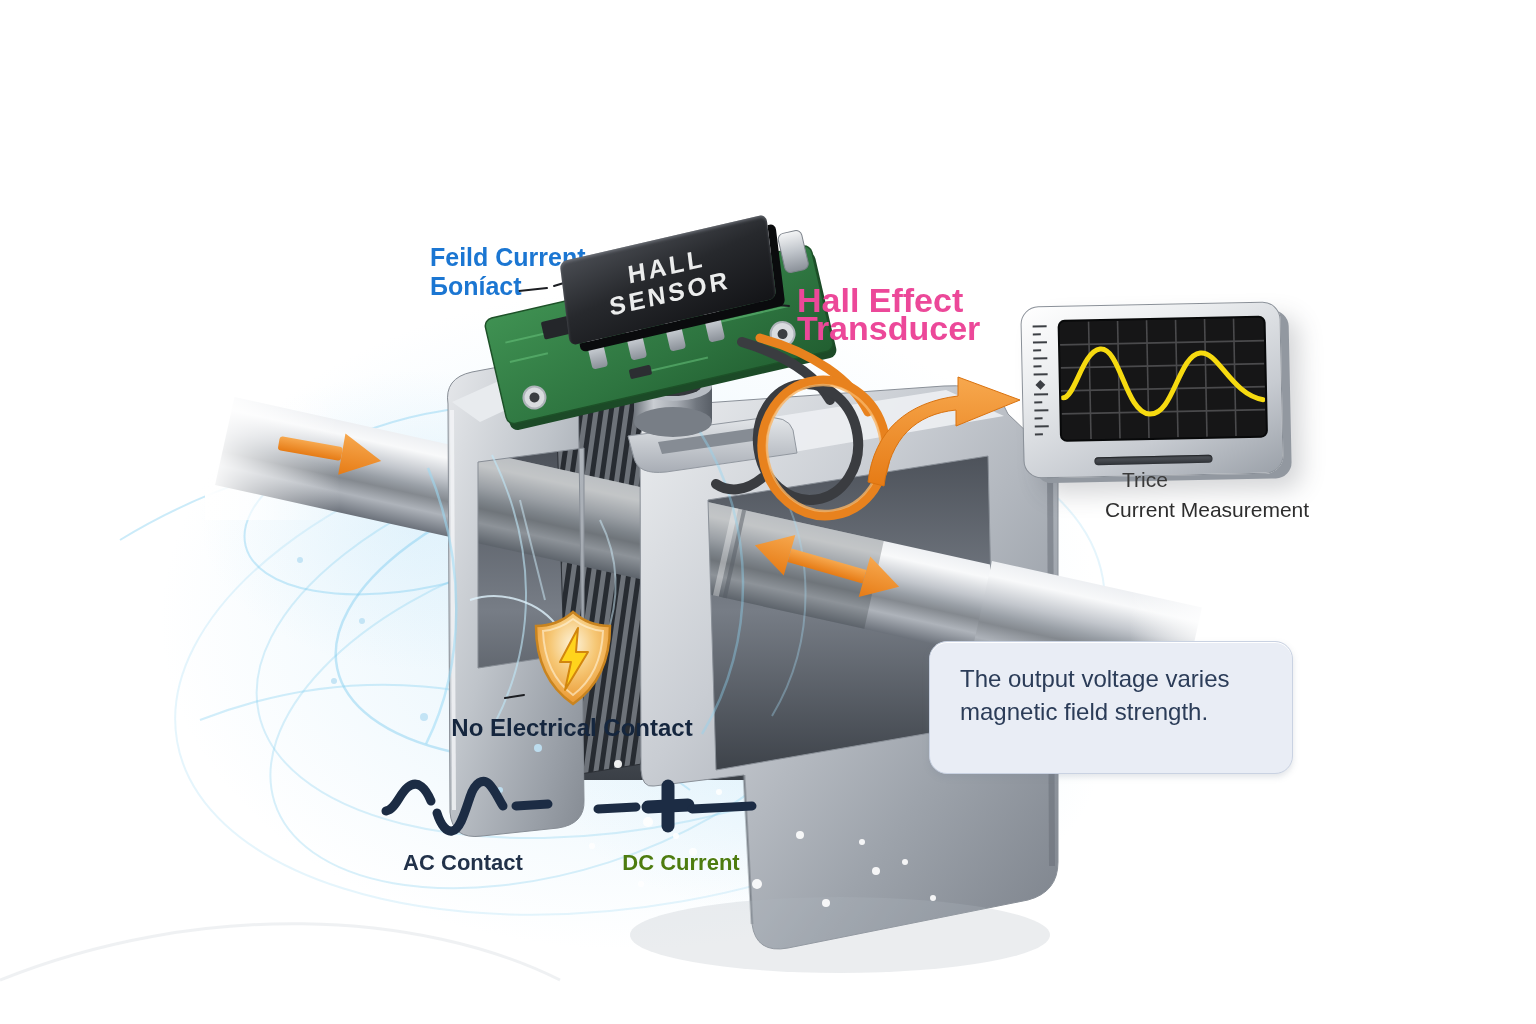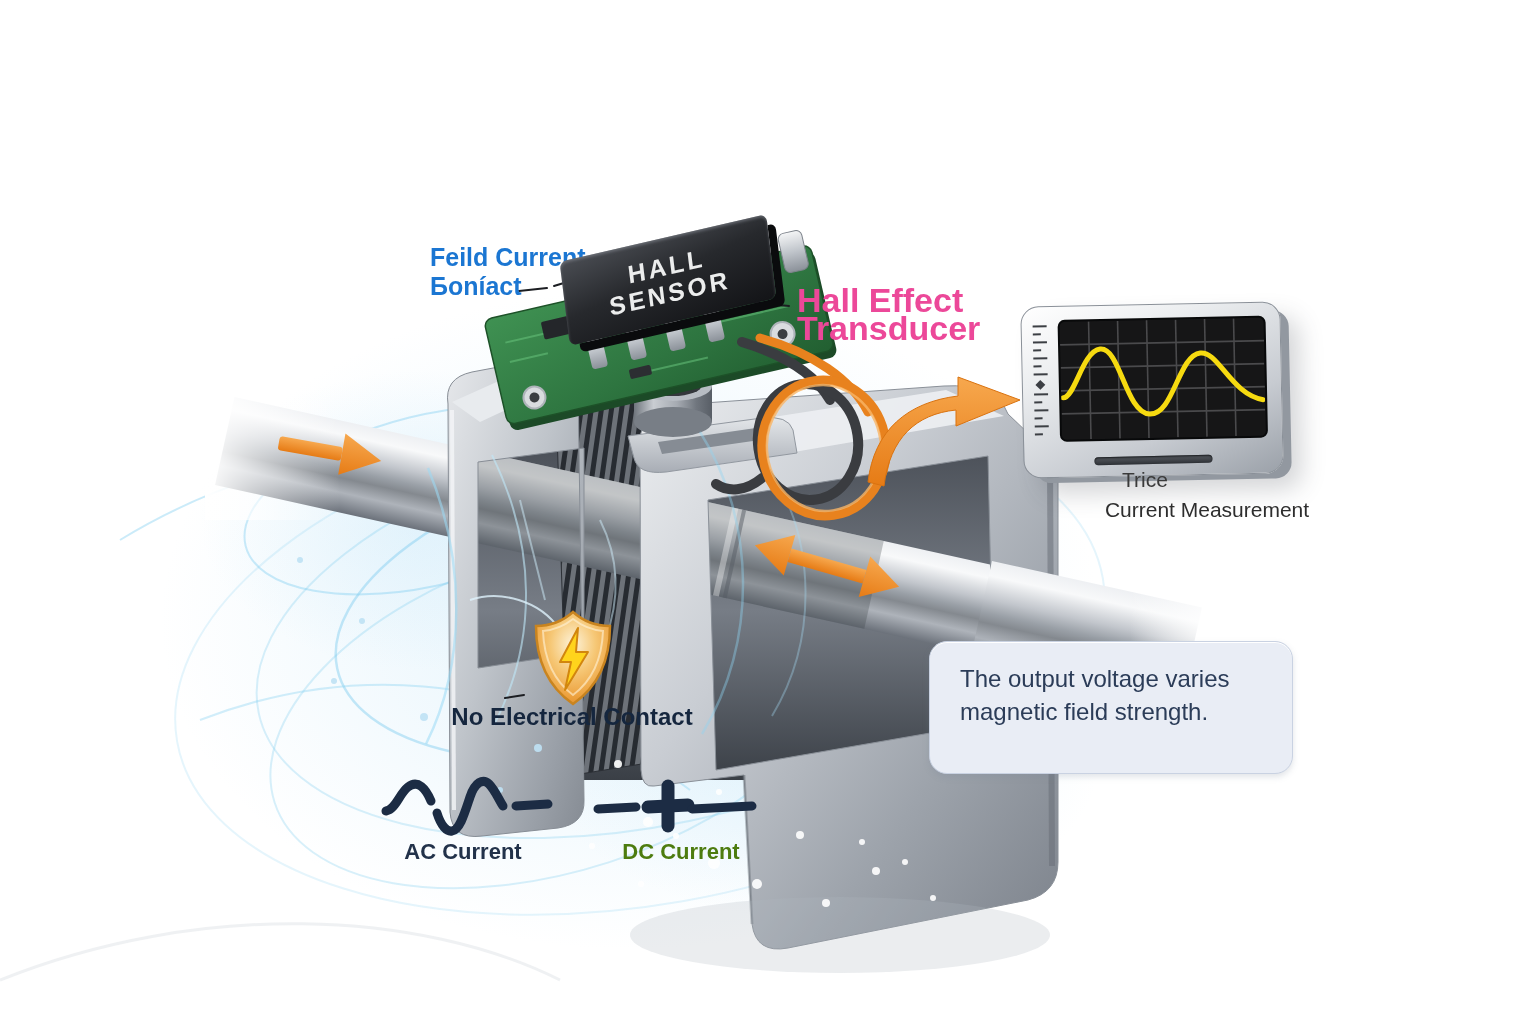--- a/index.html
+++ b/index.html
@@ -3,21 +3,21 @@
 <meta charset="utf-8">
 <style>
   html,body{margin:0;padding:0;background:#ffffff;}
   #canvas{position:relative;width:1536px;height:1024px;background:#ffffff;overflow:hidden;
           font-family:"Liberation Sans","DejaVu Sans",sans-serif;}
   .abs{position:absolute;}
   #scene{position:absolute;left:0;top:0;width:1536px;height:1024px;}
   .lbl{position:absolute;font-weight:bold;white-space:nowrap;}
   .lbl-blue{color:#1b76d2;font-size:25px;line-height:29px;}
   .lbl-navy{color:#ec4899;font-size:34px;line-height:28px;}
-  .lbl-center{text-align:center;white-space:nowrap;}
+  .lbl-center{text-align:center;white-space:nowrap;margin-top:11px;}
   #chip{position:absolute;left:562px;top:238px;width:212px;height:84px;
         transform:rotate(-13deg) skewX(-6deg);
         background:linear-gradient(168deg,#4a4d53 0%,#27292d 45%,#131417 100%);
         border-radius:7px;box-shadow:9px 10px 0 -1px #0a0b0d, inset 0 2px 3px rgba(150,155,165,.45);
         display:flex;align-items:center;justify-content:center;text-align:center;
         color:#eceded;font-weight:bold;font-size:25px;line-height:27px;letter-spacing:3px;}
   #display{position:absolute;left:1022px;top:304px;width:258px;height:170px;
         transform:rotate(-1.2deg);border-radius:18px;border:1px solid #8a9098;
         background:linear-gradient(155deg,#ffffff 0%,#eceef0 28%,#c7cbd1 68%,#9ba1a9 100%);
         box-shadow:10px 7px 0 -2px #9298a0, 18px 16px 24px rgba(60,65,75,.22);}
@@ -343,16 +343,16 @@
   <div class="cap" style="left:1030px;top:468px;width:230px;font-size:21px;color:#3a3a3a;">Trice</div>
   <div class="cap" style="left:1082px;top:498px;width:250px;font-size:21px;color:#2e2e2e;">Current Measurement</div>
 
   <div id="infobox">
     <div>The output voltage varies</div>
     <div>magnetic field strength.</div>
   </div>
 
   <div class="lbl lbl-center" style="left:407px;top:703px;width:330px;font-size:24px;color:#15263e;">No Electrical Contact</div>
 
-  <div class="lbl lbl-center" style="left:383px;top:839px;width:160px;font-size:22px;color:#22324a;">AC Current</div>
+  <div class="lbl lbl-center" style="left:383px;top:839px;width:160px;font-size:22px;color:#22324a;">AC Contact</div>
   <div class="lbl lbl-center" style="left:601px;top:839px;width:160px;font-size:22px;color:#4d7c0f;">DC Current</div>
 
 </div>
 
 </body></html>

